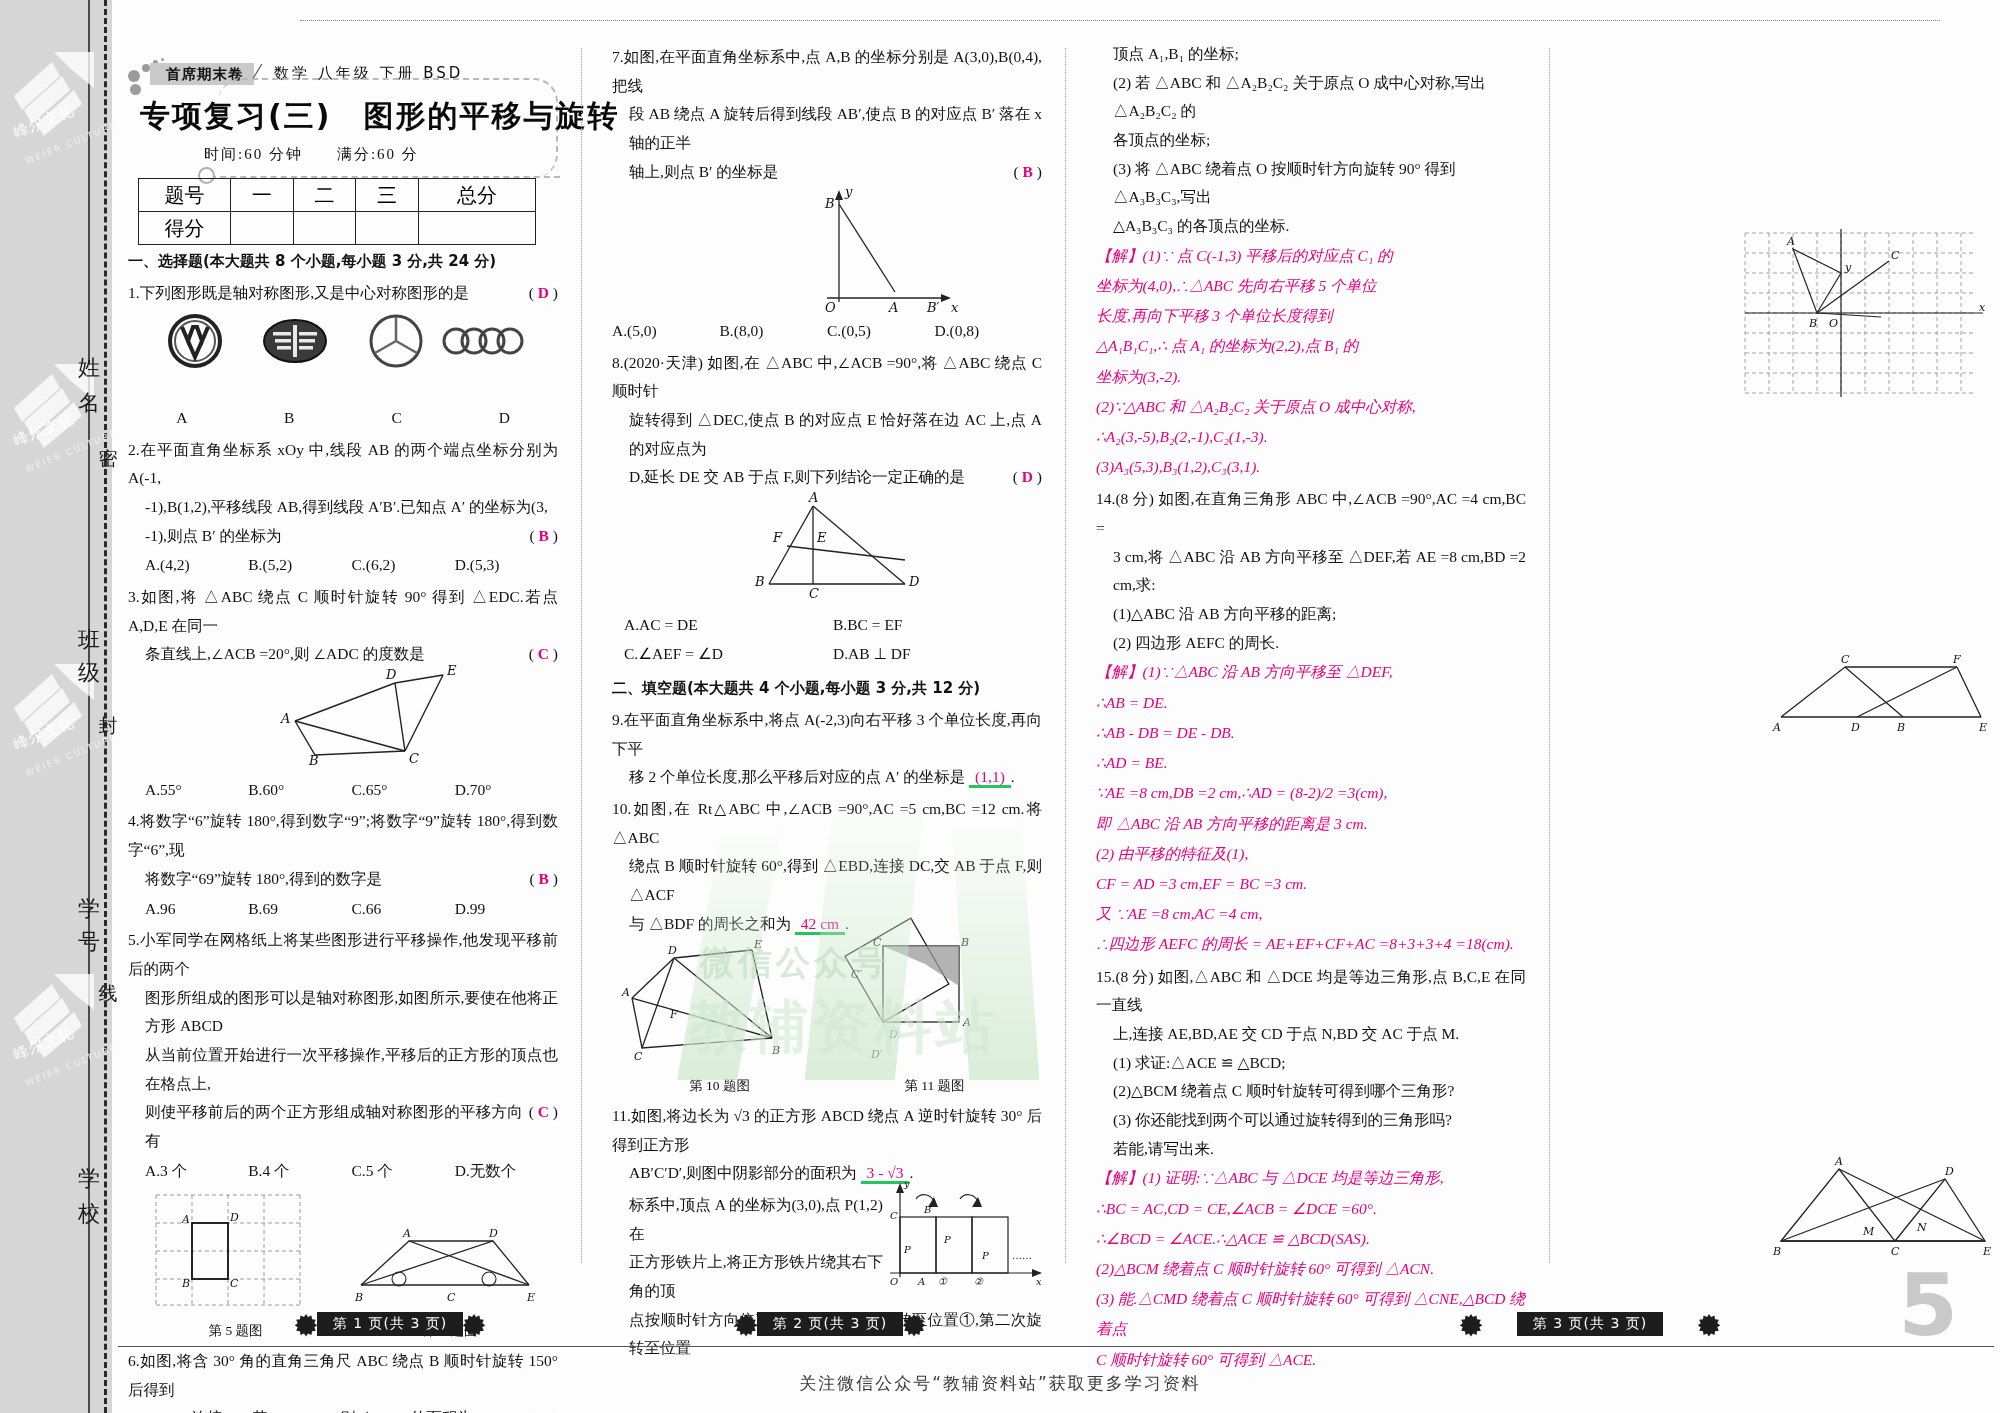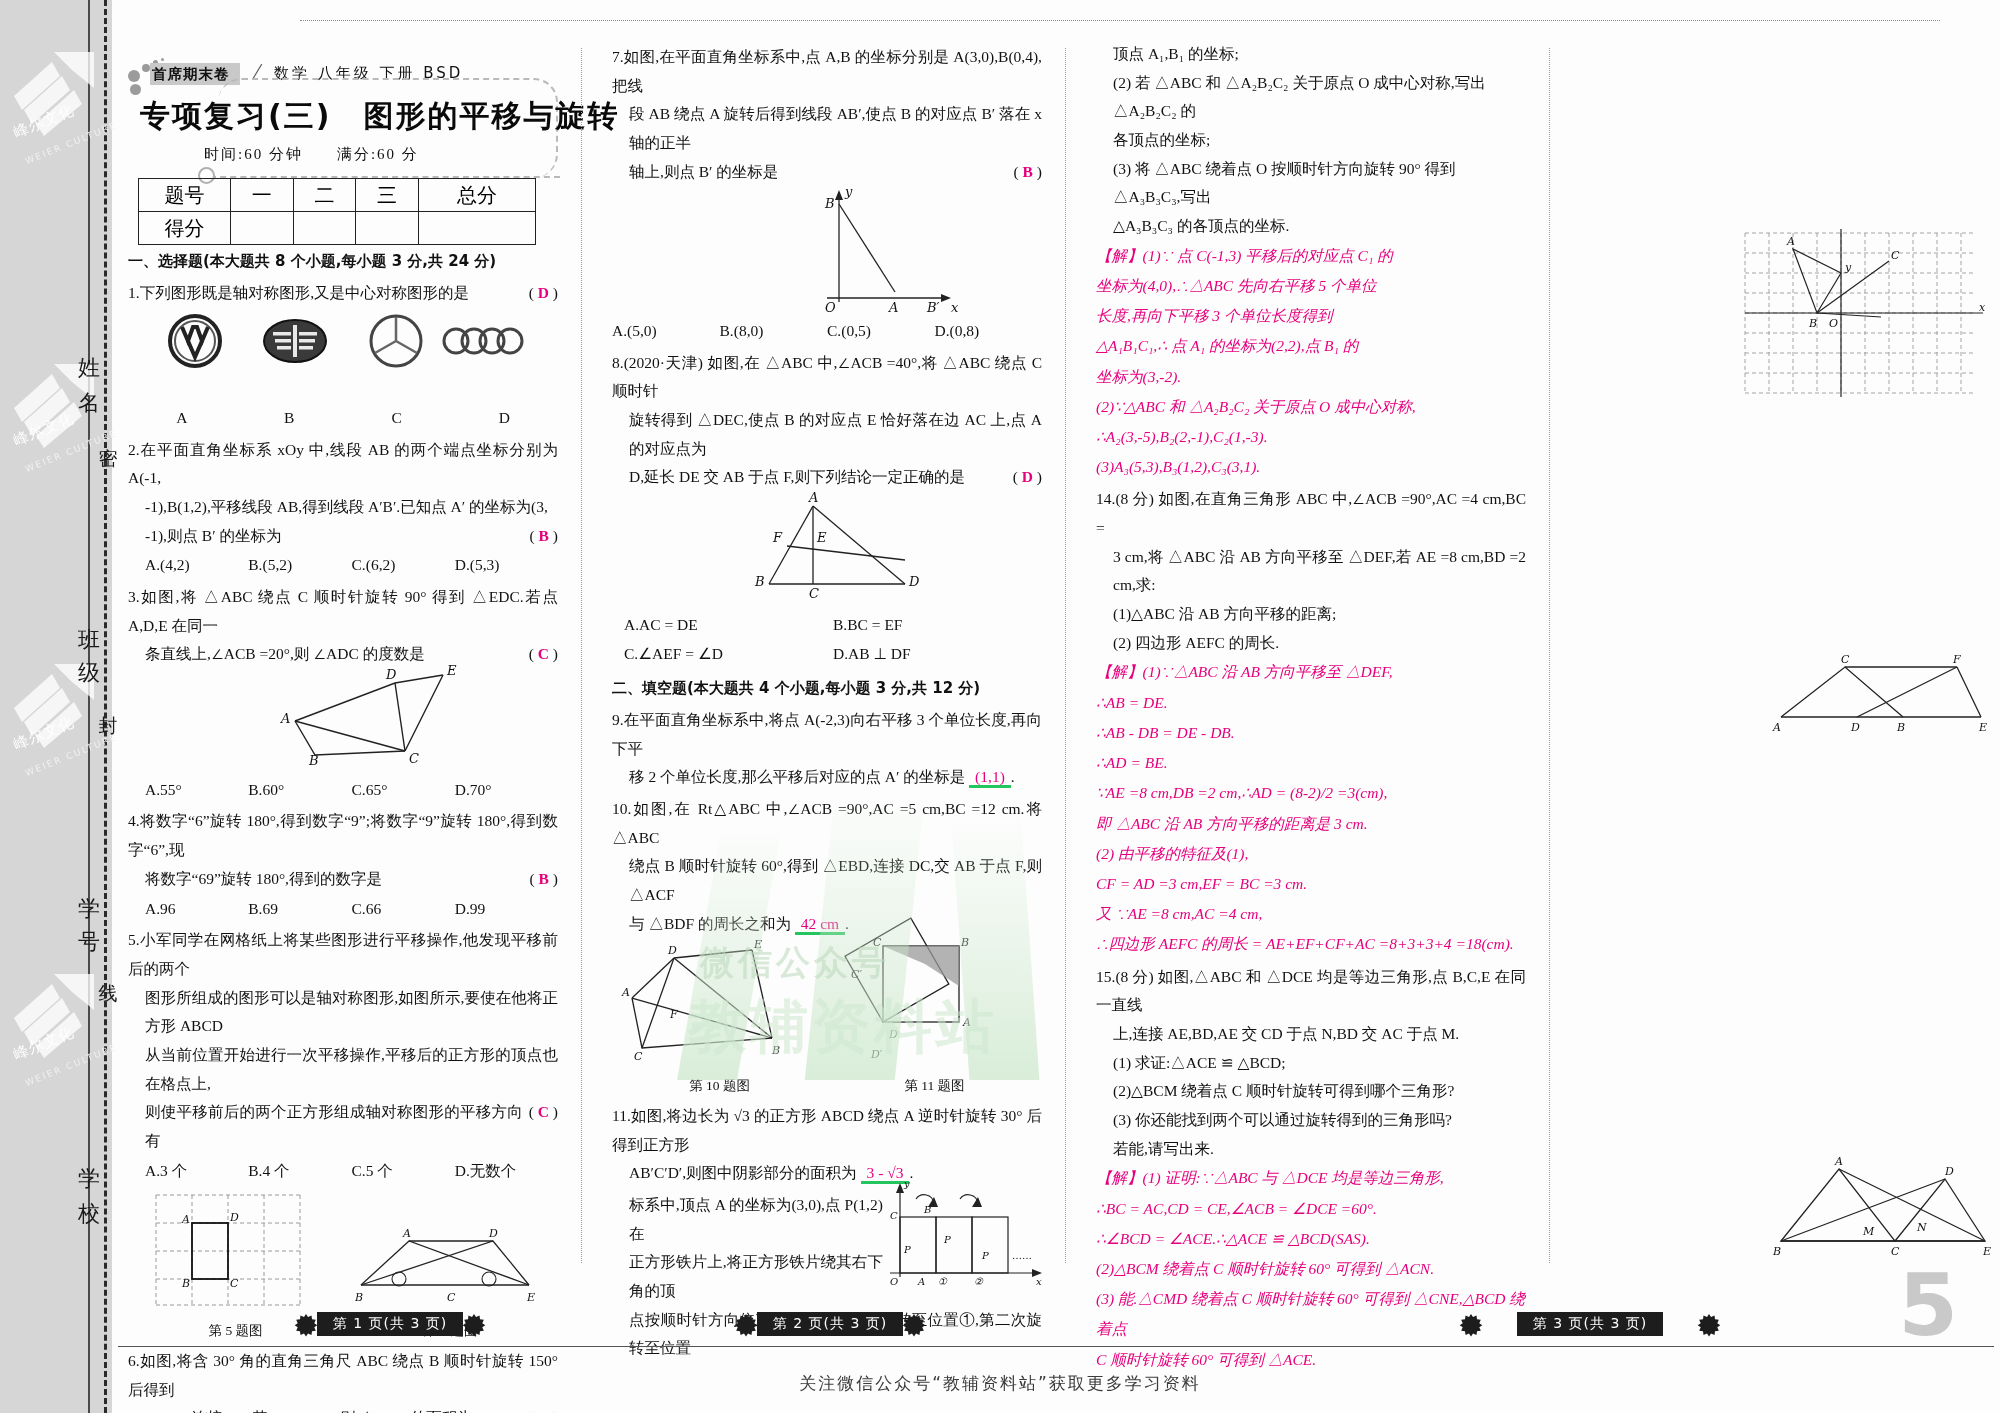--- a/index.html
+++ b/index.html
@@ -68,21 +68,21 @@
   }
   #div1 { left:581px; }
   #div2 { left:1065px; }
   #div3 { left:1549px; }
 
   
   .hdr { position:absolute; left:128px; top:58px; width:900px; height:34px; }
   .hdr-dots { position:absolute; left:0; top:4px; width:40px; height:28px; }
   .hdr-dots i { position:absolute; background:#9b9b9b; border-radius:50%; display:block; }
   .hdr-tag {
-    position:absolute; left:22px; top:5px; height:22px; padding:0 10px 0 2px;
+    position:absolute; left:22px; top:5px; height:22px; padding:0 10px 0 16px;
     background:#c9c9c9; color:#111; font-size:14.5px; line-height:22px;
     font-family:"DejaVu Sans", sans-serif; letter-spacing:1px; font-weight:bold;
   }
   .hdr-slash {
     position:absolute; left:126px; top:0px; font-size:24px; color:#555;
     transform:rotate(12deg);
   }
   .hdr-sub {
     position:absolute; left:146px; top:6px; font-size:15px; letter-spacing:3px;
     font-family:"DejaVu Sans", sans-serif; color:#111;
@@ -495,21 +495,21 @@
       </svg>
     </div>
     <div class="opts" style="padding-left:0;">
       <div>A.(5,0)</div>
       <div>B.(8,0)</div>
       <div>C.(0,5)</div>
       <div>D.(0,8)</div>
     </div>
 
     <div class="q">
-      <div>8.(2020·天津) 如图,在 △ABC 中,∠ACB =40°,将 △ABC 绕点 C 顺时针</div>
+      <div>8.(2020·天津) 如图,在 △ABC 中,∠ACB =90°,将 △ABC 绕点 C 顺时针</div>
       <div class="indent">旋转得到 △DEC,使点 B 的对应点 E 恰好落在边 AC 上,点 A 的对应点为</div>
       <div class="indent">
         <span class="ansbox">(&nbsp;<span class="ans">D</span>&nbsp;)</span>
         <span>D,延长 DE 交 AB 于点 F,则下列结论一定正确的是</span>
       </div>
     </div>
     <div class="fig">
       <svg width="420" height="108" viewBox="0 0 420 108">
         <g stroke="#222" stroke-width="1.3" fill="none">
           <path d="M196 14 L152 92"></path>

